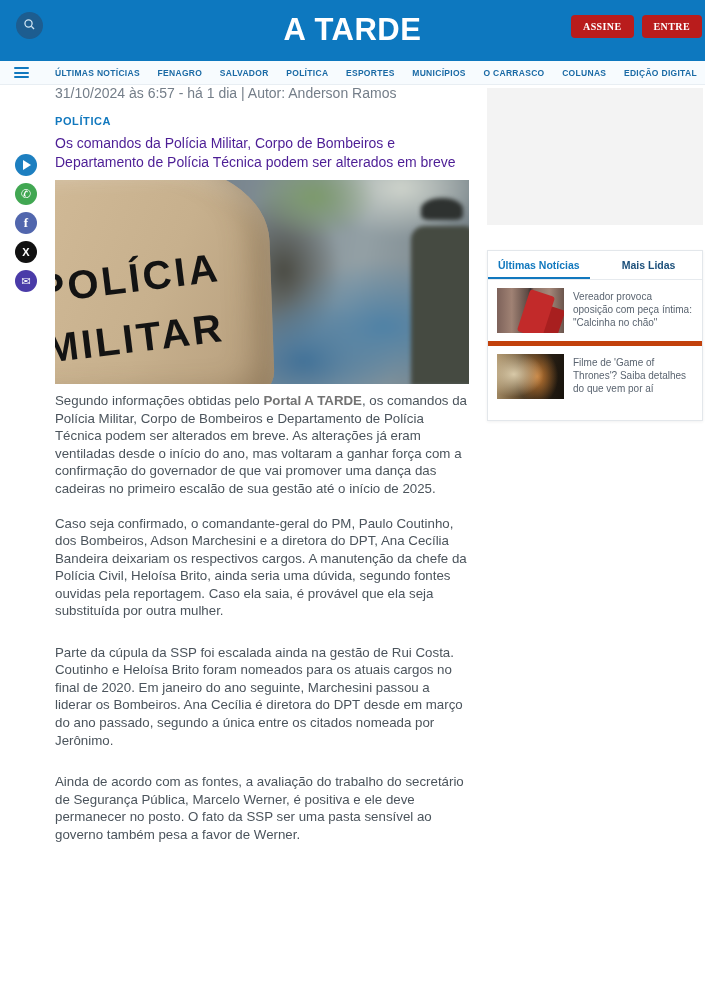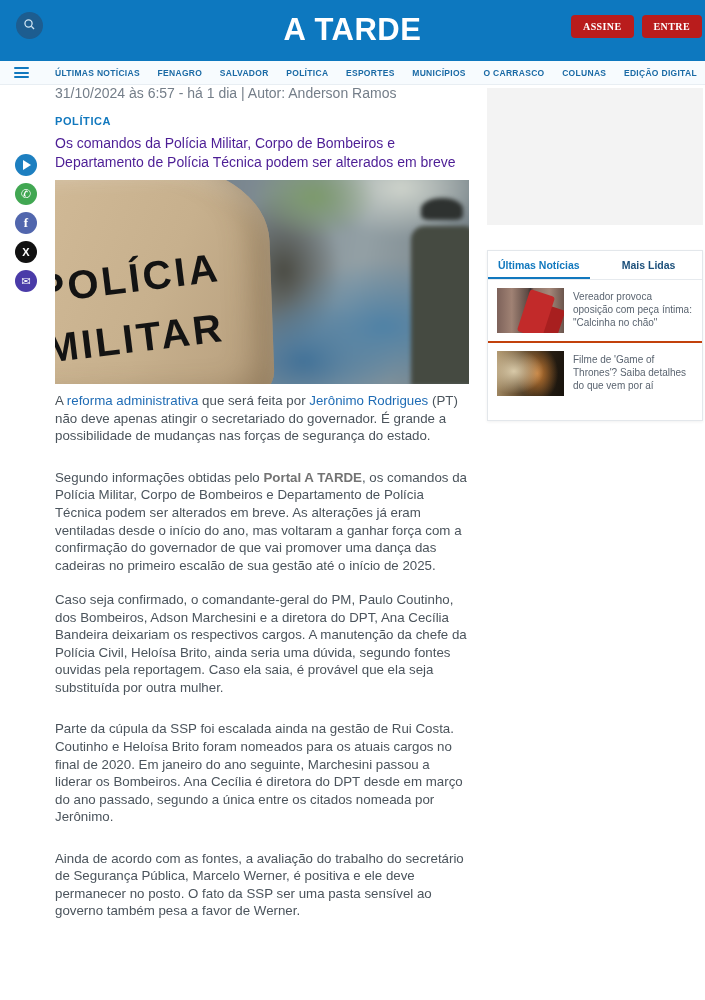--- a/index.html
+++ b/index.html
@@ -61,21 +61,21 @@
   .play-tri { width:0; height:0; border-left:8px solid #fff; border-top:5px solid transparent; border-bottom:5px solid transparent; margin-left:2px; }
 
   
   .ad-box { position:absolute; left:487px; top:88px; width:216px; height:137px; background:#f3f3f3; }
   .widget { position:absolute; left:487px; top:250px; width:216px; height:171px; background:#fff; border:1px solid #e3e7eb; box-shadow:0 1px 3px rgba(0,0,0,0.06); overflow:hidden; }
   .tabs { display:flex; border-bottom:1px solid #e6eaee; }
   .tab { padding:8px 10px 6px; font-size:10.5px; font-weight:700; cursor:pointer; white-space:nowrap; }
   .tab.active { color:#1178be; border-bottom:2px solid #1178be; }
   .tab.inactive { color:#1b4f7a; margin-left:22px; }
   .w-item { display:flex; gap:9px; padding:8px 9px; cursor:pointer; }
-  .w-item + .w-item { border-top:2px solid #c2410c; }
+  .w-item + .w-item { border-top:5px solid #c2410c; }
   .w-thumb { width:67px; height:45px; flex:0 0 67px; }
   .w-title { color:#5a6470; font-size:10px; line-height:1.32; padding-top:2px; }
   .thumb-0 { background:linear-gradient(90deg,#7d625a 0%,#a08274 22%,#5c4a44 46%,#3c3434 50%,#8a6f64 55%,#a5887a 78%,#6b554d 100%),#7d625a; position:relative; overflow:hidden; }
   .thumb-0::after { content:""; position:absolute; left:26px; top:4px; width:26px; height:44px; background:#c22a2a; transform:rotate(18deg); border-radius:3px; box-shadow:18px 6px 0 -4px #a81f1f; }
   .thumb-1 { background:radial-gradient(40px 30px at 25% 45%, #d8c9a8 0%, rgba(216,201,168,0) 75%), radial-gradient(30px 40px at 60% 50%, #c77b33 0%, rgba(199,123,51,0) 70%), linear-gradient(100deg,#b39a72 0%,#6b5436 35%,#2e2417 60%,#17120c 100%); }
 
   .search-svg { width:13px; height:13px; }
 </style>
 </head>
 <body>
@@ -145,21 +145,20 @@
         <div class="body"></div>
     </div>
     <div class="vest"></div>
     <div class="vest-text">
       <div>POLÍCIA</div>
       <div>MILITAR</div>
     </div>
   </div>
 
   <div class="article-body">
-    <p class="sp"><span>A </span><a>reforma administrativa</a><span> que será feita por </span><a>Jerônimo Rodrigues</a><span> (PT) não deve apenas atingir o secretariado do governador. É grande a possibilidade de mudanças nas forças de segurança do estado.</span></p>
     <p><span>Segundo informações obtidas pelo </span><b>Portal A TARDE</b><span>, os comandos da Polícia Militar, Corpo de Bombeiros e Departamento de Polícia Técnica podem ser alterados em breve. As alterações já eram ventiladas desde o início do ano, mas voltaram a ganhar força com a confirmação do governador de que vai promover uma dança das cadeiras no primeiro escalão de sua gestão até o início de 2025.</span></p>
     <p class="sp">Caso seja confirmado, o comandante-geral do PM, Paulo Coutinho, dos Bombeiros, Adson Marchesini e a diretora do DPT, Ana Cecília Bandeira deixariam os respectivos cargos. A manutenção da chefe da Polícia Civil, Heloísa Brito, ainda seria uma dúvida, segundo fontes ouvidas pela reportagem. Caso ela saia, é provável que ela seja substituída por outra mulher.</p>
     <p class="sp">Parte da cúpula da SSP foi escalada ainda na gestão de Rui Costa. Coutinho e Heloísa Brito foram nomeados para os atuais cargos no final de 2020. Em janeiro do ano seguinte, Marchesini passou a liderar os Bombeiros. Ana Cecília é diretora do DPT desde em março do ano passado, segundo a única entre os citados nomeada por Jerônimo.</p>
     <p>Ainda de acordo com as fontes, a avaliação do trabalho do secretário de Segurança Pública, Marcelo Werner, é positiva e ele deve permanecer no posto. O fato da SSP ser uma pasta sensível ao governo também pesa a favor de Werner.</p>
 
   </div>
 </main>
 
 <div class="ad-box"></div>
 

